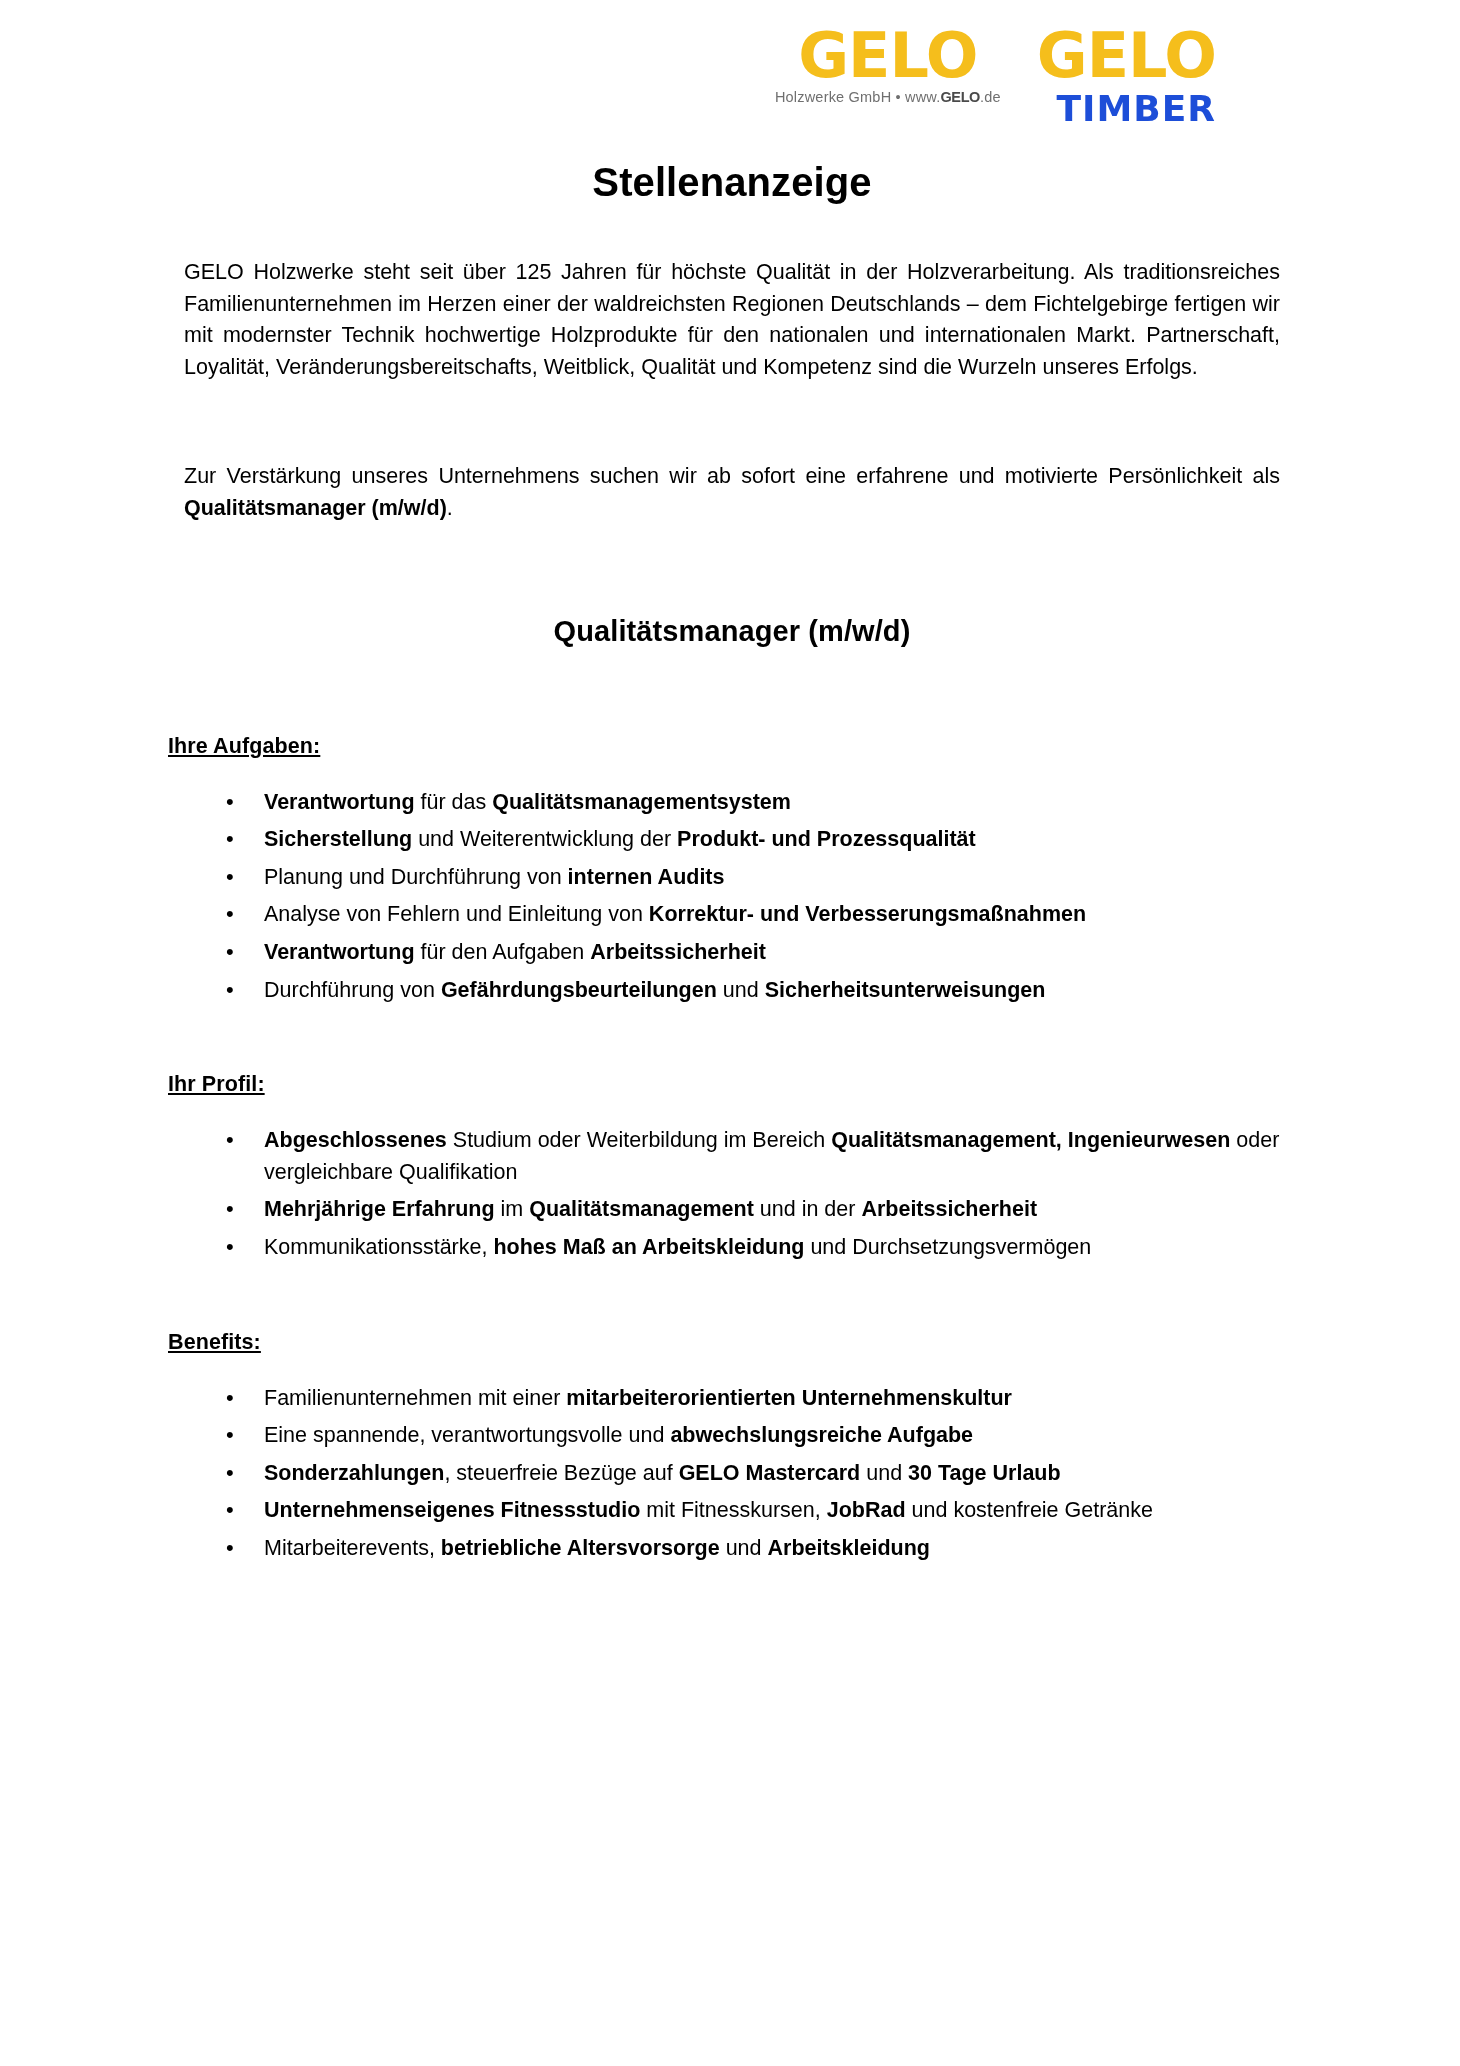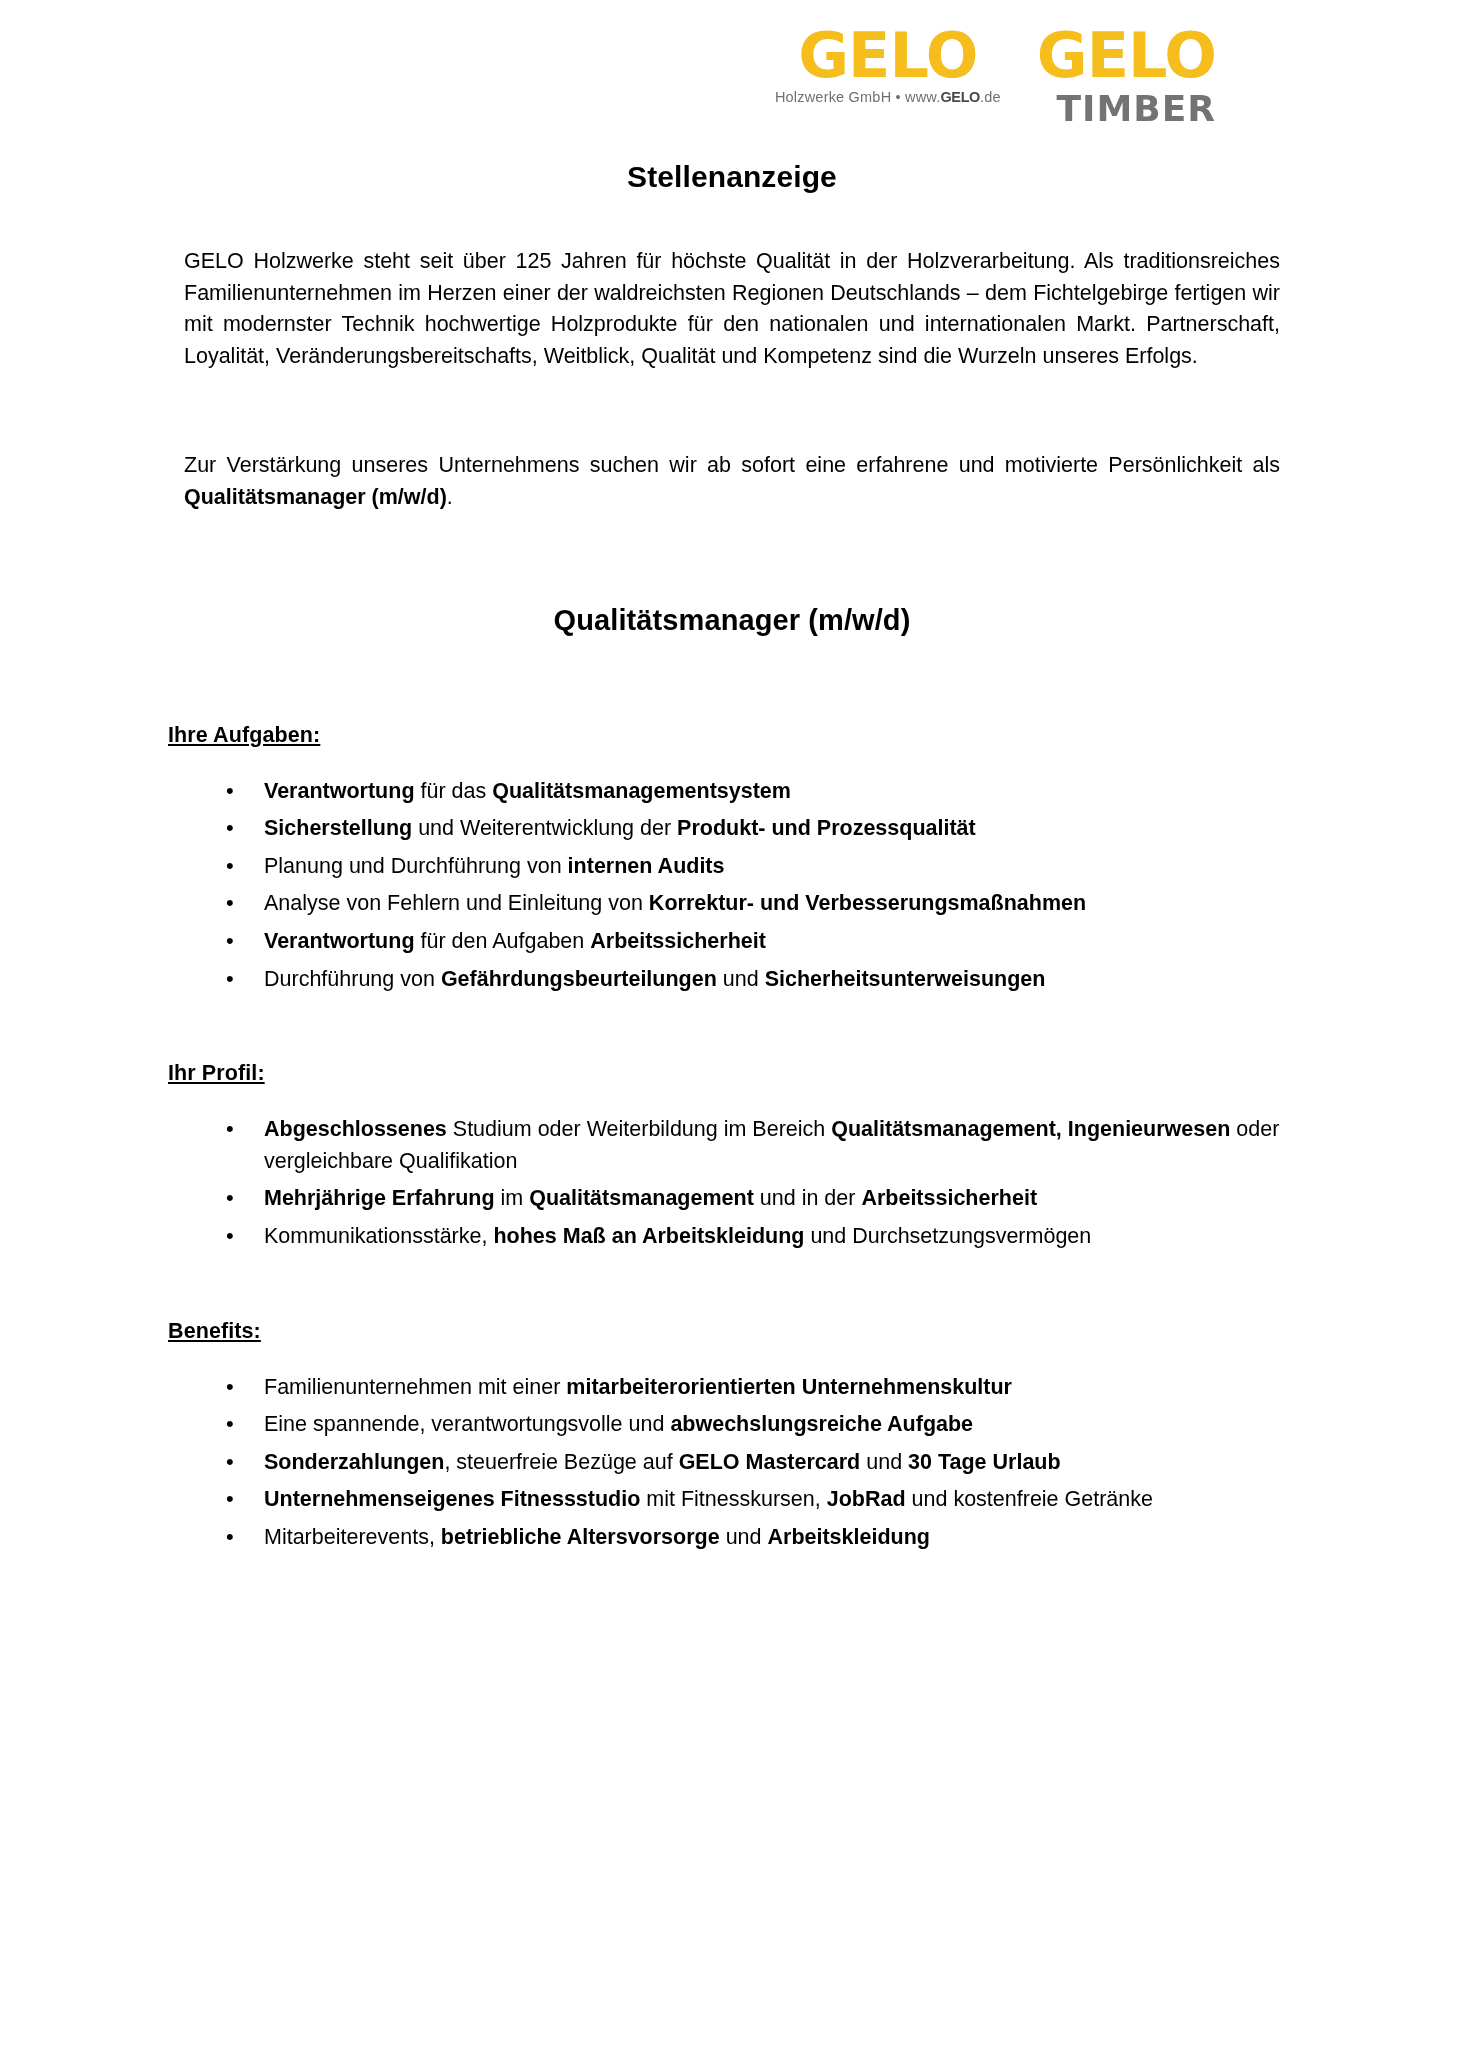--- a/index.html
+++ b/index.html
@@ -60,37 +60,37 @@
   .logo-sub b {
     color: #4a4a4a;
     font-weight: bold;
     letter-spacing: -0.4px;
   }
   .logo-timber {
     font-family: "DejaVu Sans", sans-serif;
     font-weight: bold;
     font-size: 36px;
     letter-spacing: 1px;
-    color: #737373;
+    color: #1d4ed8;
     margin-top: 1px;
     align-self: flex-end;
     white-space: nowrap;
   }
 
   
   .doc {
     position: absolute;
     left: 168px;
     top: 160px;
     width: 1128px;
   }
 
   h1.doc-title {
     font-family: "Liberation Sans", sans-serif;
-    font-size: 30px;
+    font-size: 40px;
     font-weight: bold;
     text-align: center;
     margin: 0 0 52px 0;
     letter-spacing: 0.1px;
   }
 
   h2.job-title {
     font-family: "Liberation Sans", sans-serif;
     font-size: 29px;
     font-weight: bold;

